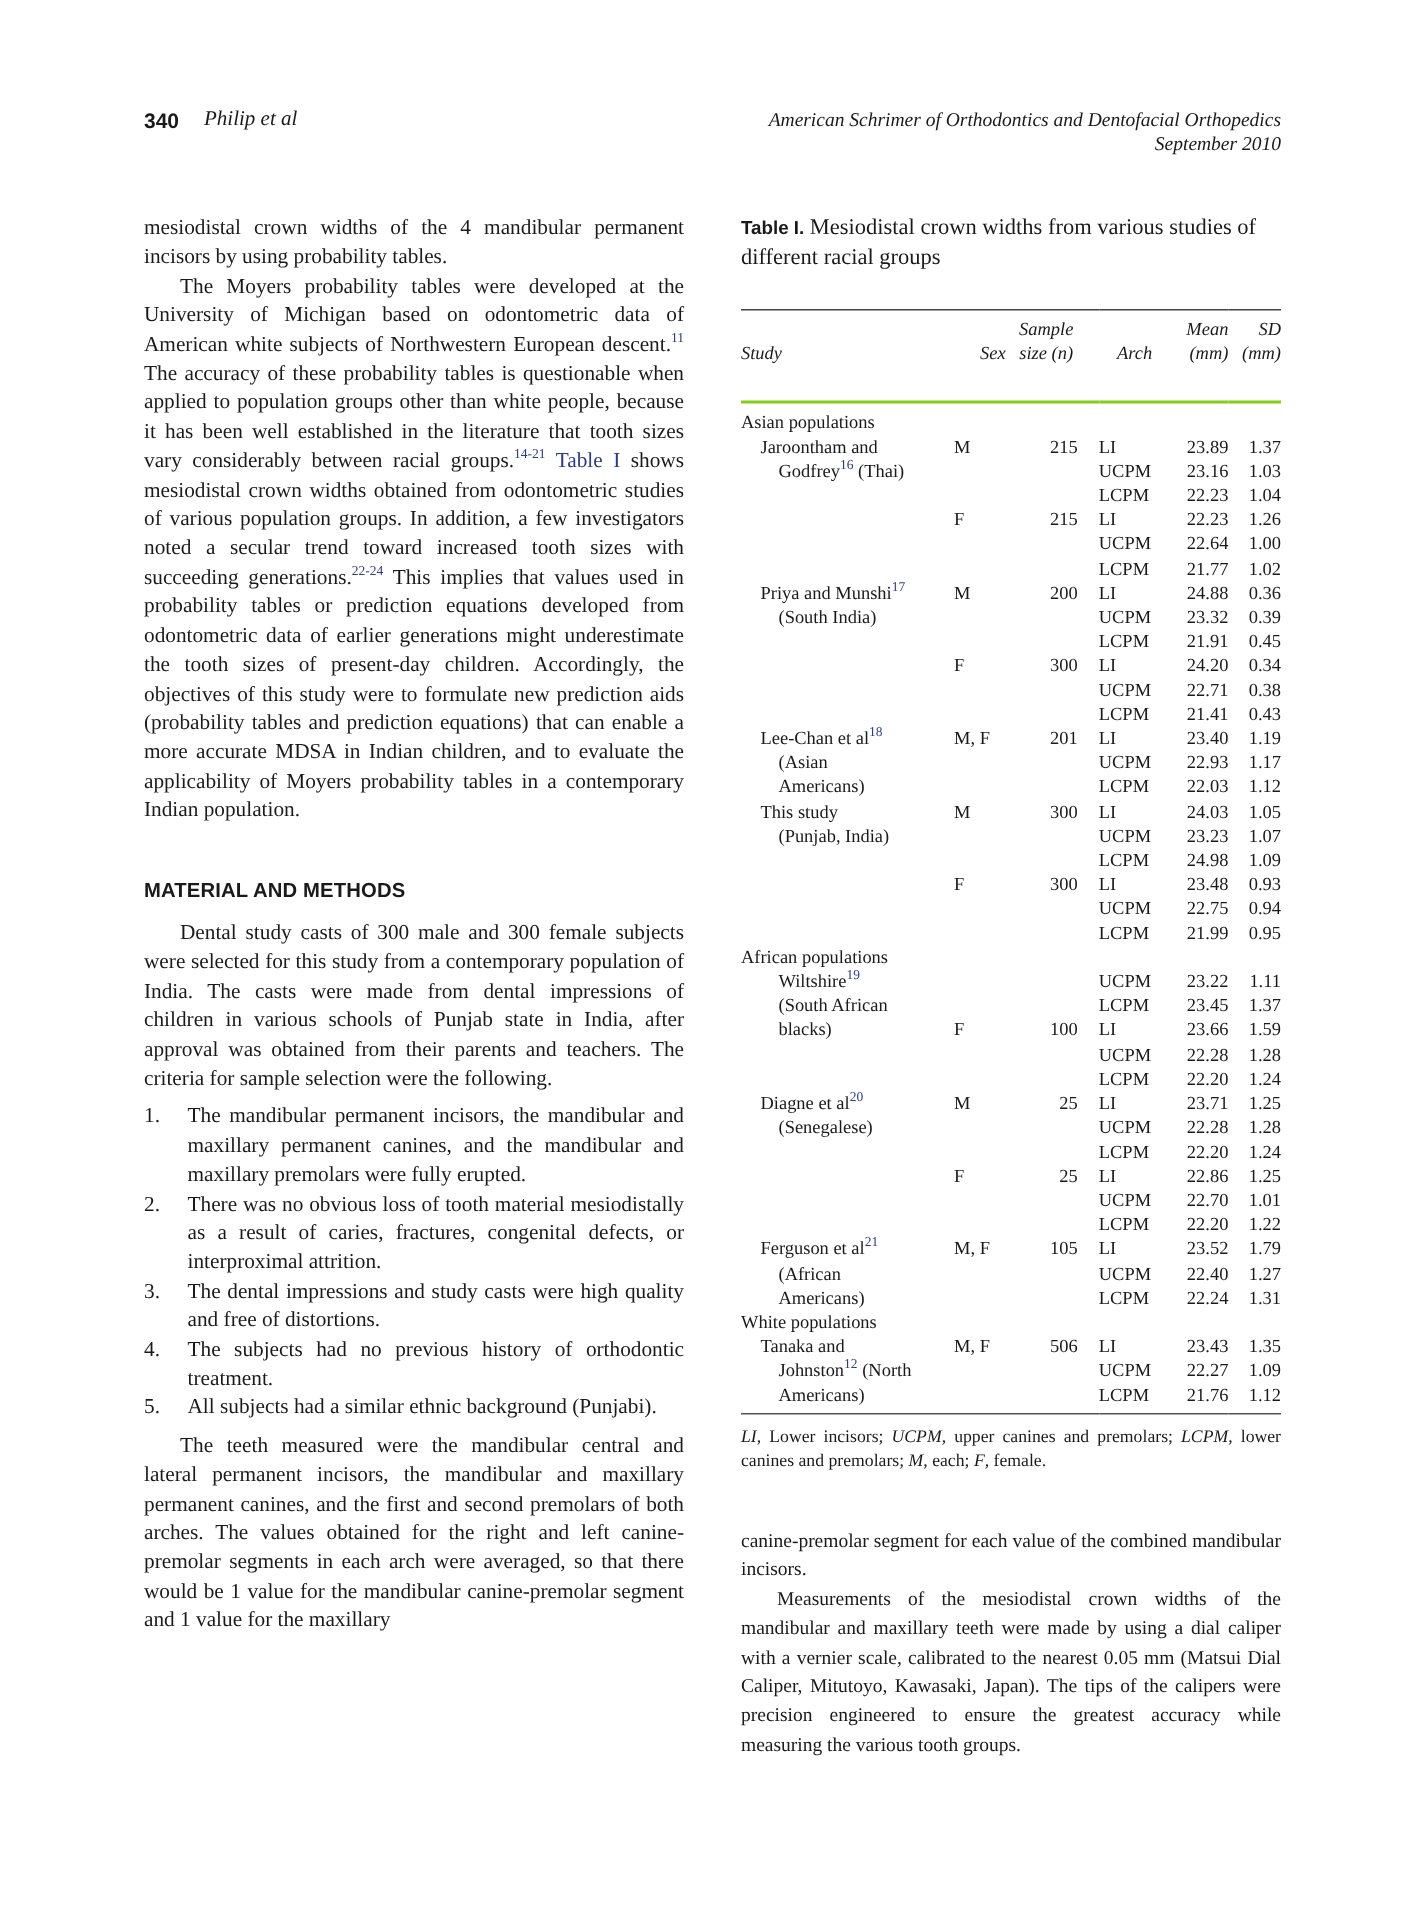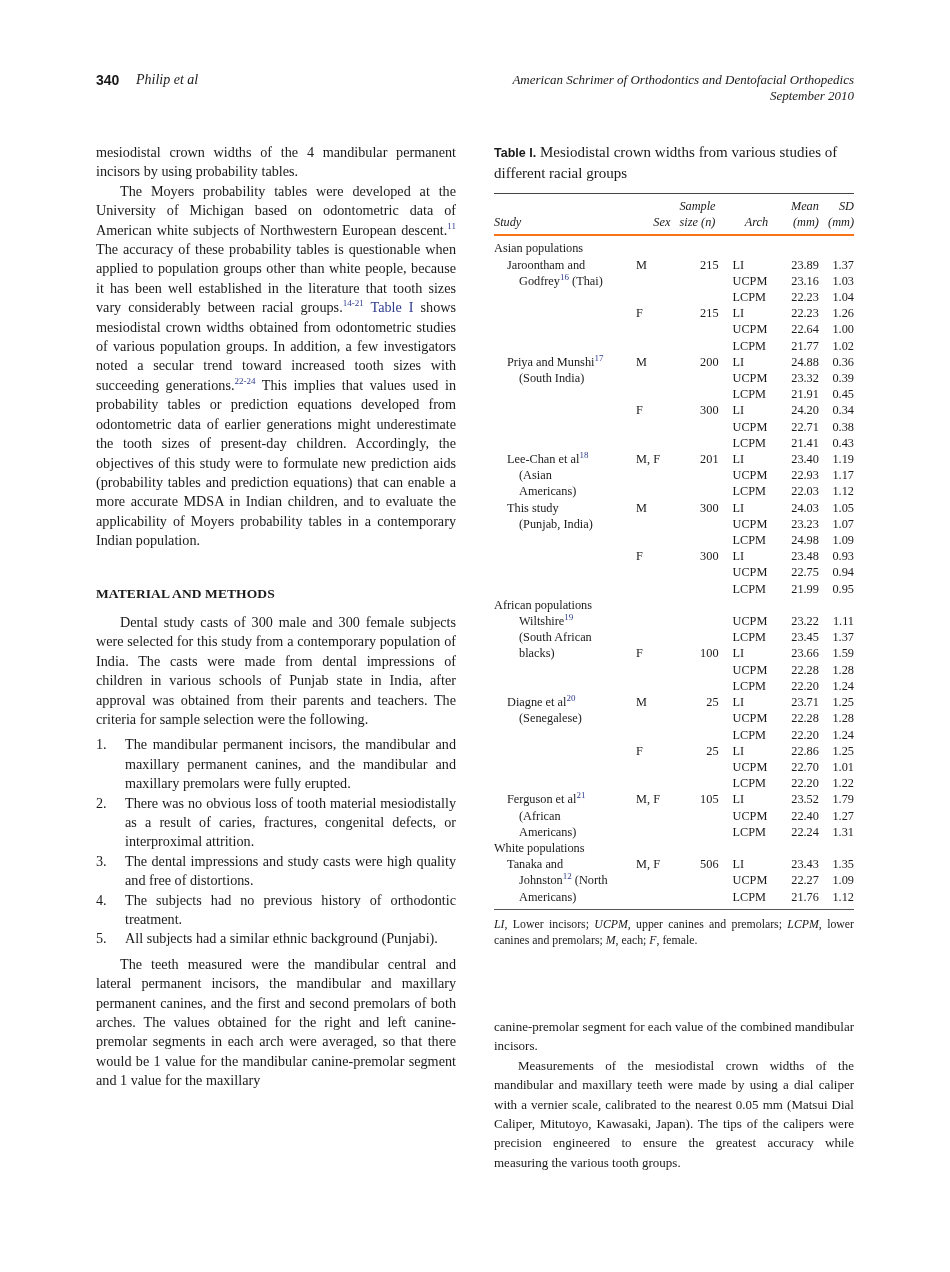--- a/index.html
+++ b/index.html
@@ -7,29 +7,29 @@
          font-family:"Liberation Serif", "DejaVu Serif", serif; }
   .header { position:absolute; left:96px; right:96px; top:72px; height:40px; }
   .page-num { position:absolute; left:0; top:0; font-family:"Liberation Sans", sans-serif; font-weight:bold; font-size:14px; }
   .authors { position:absolute; left:40px; top:0; font-style:italic; font-size:14px; }
   .journal { position:absolute; right:0; top:0; text-align:right; font-style:italic; font-size:13px; line-height:16px; }
   .col-left { position:absolute; left:96px; top:143px; width:360px; font-size:14.2px; line-height:19.4px; text-align:justify; }
   .col-left p { margin:0; }
   .col-left p.indent { text-indent:24px; }
   sup { font-size:9px; line-height:0; vertical-align:super; }
   .ref { color:#2d3a8c; }
-  .section-head { font-family:Liberation Serif, serif; font-weight:bold; font-size:13.5px; margin:33px 0 10px 0; letter-spacing:0.1px; }
+  .section-head { font-family:Liberation Sans, sans-serif; font-weight:bold; font-size:13.5px; margin:33px 0 10px 0; letter-spacing:0.1px; }
   ol.criteria { list-style:none; margin:6px 0 6px 0; padding:0; }
   ol.criteria li { position:relative; padding-left:29px; }
   ol.criteria li .num { position:absolute; left:0; top:0; }
   .col-right { position:absolute; left:494px; top:143px; width:360px; font-size:14.2px; line-height:19.4px; }
-  .table-caption { font-size:15px; line-height:19.5px; margin-bottom:10px; }
+  .table-caption { font-size:15px; line-height:19.5px; margin-bottom:24px; }
   .table-caption .lbl { font-family:"Liberation Sans", sans-serif; font-weight:bold; font-size:12.5px; }
   table.data { width:100%; border-collapse:collapse; font-size:12.3px; line-height:16.2px; }
-  table.data thead th { font-weight:normal; font-style:italic; vertical-align:bottom; padding:4px 0 4px 0; border-top:1.5px solid #444; border-bottom:2px solid #f97316; }
+  table.data thead th { font-weight:normal; font-style:italic; vertical-align:bottom; padding:4px 0 24px 0; border-top:1.5px solid #444; border-bottom:2px solid #84cc16; }
   table.data td { padding:0; vertical-align:top; }
   .c-study { width:124px; text-align:left; }
   .c-sex { width:40px; text-align:left; padding-left:8px !important; }
   .c-n { width:44px; text-align:right; padding-right:14px !important; }
   .c-arch { width:52px; text-align:left; }
   .c-mean { width:42px; text-align:right; }
   .c-sd { width:38px; text-align:right; }
   th.c-study { text-align:left; }
   th.c-sex { text-align:right; padding-right:6px !important; }
   th.c-n { text-align:center; }

